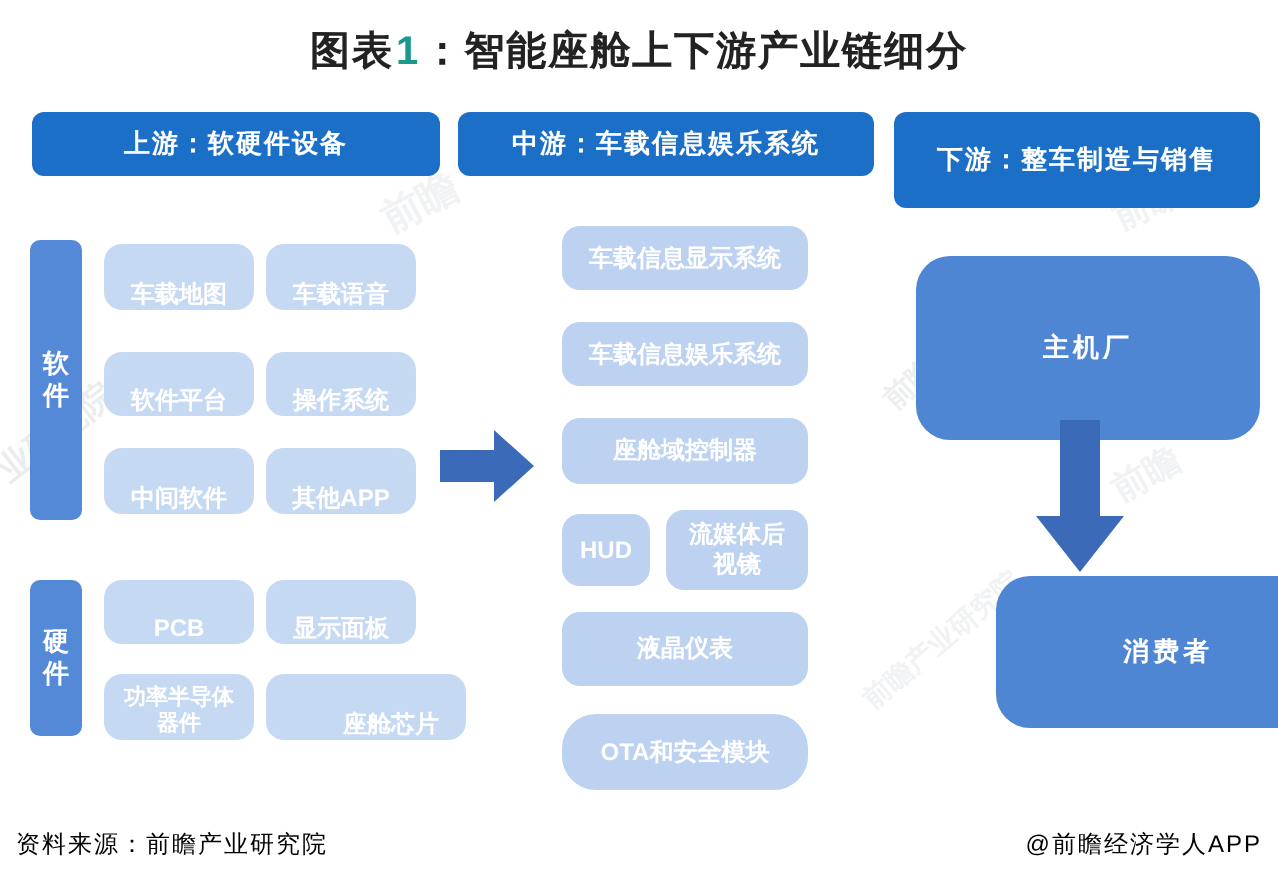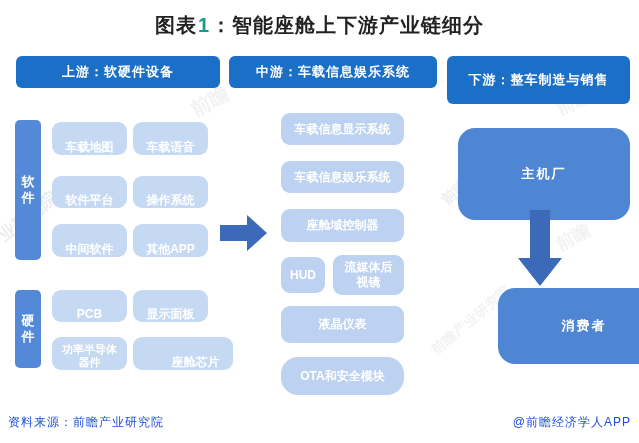--- a/index.html
+++ b/index.html
@@ -9,21 +9,21 @@
   .box{position:absolute;display:flex;align-items:center;justify-content:center;color:#fff;font-weight:bold;text-align:center;border-radius:9px;line-height:1.25;}
   .header{background:#1b6fc7;border-radius:6px;font-size:13px;letter-spacing:1px;}
   .light{background:#c6d9f3;font-size:12px;align-items:flex-end;}
   .mid{background:#bdd1f0;font-size:12px;}
   .deep{background:#4f86d3;font-size:13px;border-radius:17px;letter-spacing:2px;}
   .vbar{background:#5389d6;border-radius:5px;font-size:13px;}
   .vbar span{display:block;width:15px;word-break:break-all;}
   .narrow span{display:block;max-width:58px;font-size:11px;}
   .narrow2 span{display:block;max-width:54px;}
   .arrow{position:absolute;}
-  .footer{position:absolute;top:414px;font-size:12px;color:#1d4ed8;letter-spacing:1px;}
+  .footer{position:absolute;top:414px;font-size:12px;color:#000000;letter-spacing:1px;}
   .footer.left{left:8px;}
   .footer.right{right:8px;}
   .wm{position:absolute;color:#8d99a5;font-weight:bold;pointer-events:none;white-space:nowrap;}
 </style>
 </head>
 <body>
 
 <div class="stage">
 
   <div class="wm" style="left:190px;top:88px;font-size:20px;opacity:.12;transform:rotate(-28deg);">前瞻</div>

